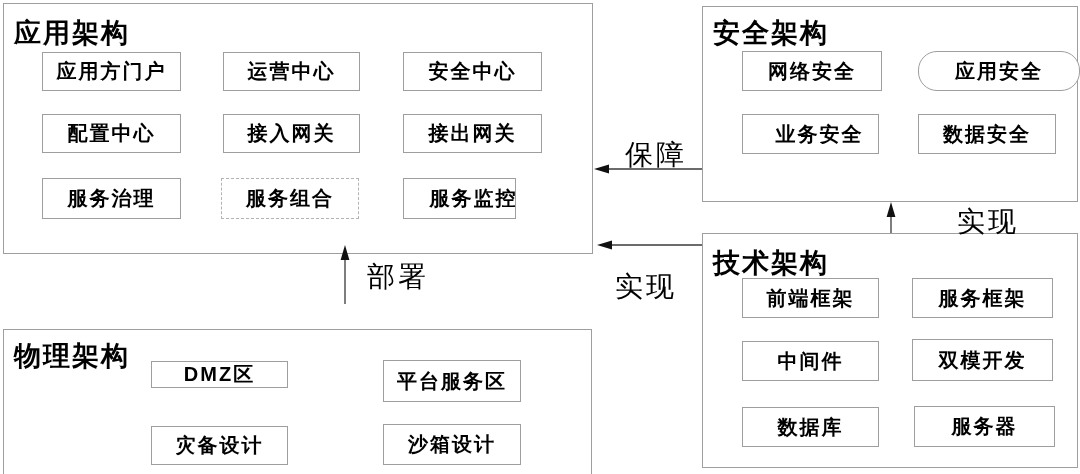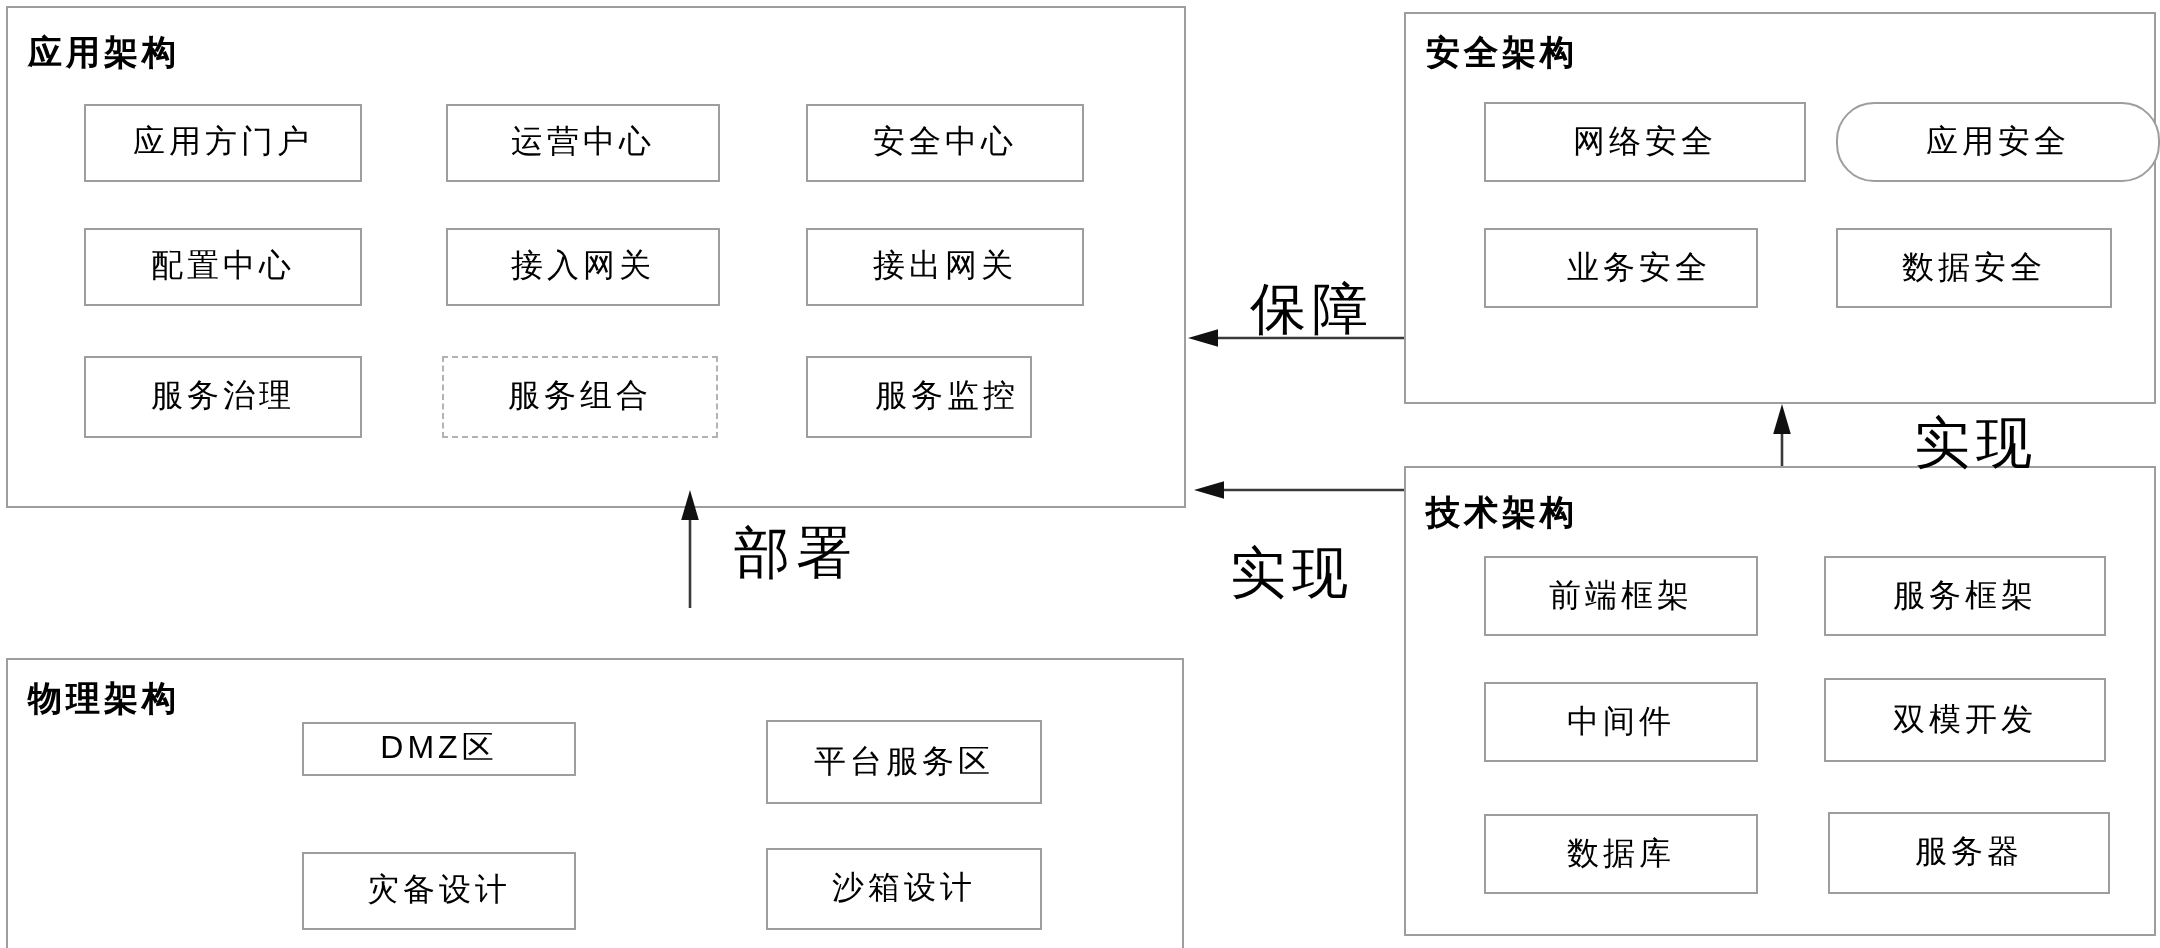--- a/index.html
+++ b/index.html
@@ -16,35 +16,35 @@
     position: absolute;
     border: 1px solid #9e9e9e;
     background: #ffffff;
     box-sizing: border-box;
   }
   .gtitle {
     position: absolute;
     left: 10px;
     top: 8px;
     margin: 0;
-    font-size: 17px;
+    font-size: 27px;
     font-weight: 600;
     letter-spacing: 2px;
     white-space: nowrap;
   }
   .cell {
     position: absolute;
     border: 1px solid #9e9e9e;
     background: #ffffff;
     box-sizing: border-box;
     display: flex;
     align-items: center;
     justify-content: center;
-    font-size: 16px;
-    font-weight: 400;
+    font-size: 20px;
+    font-weight: 700;
     letter-spacing: 2px;
     white-space: nowrap;
   }
   .cell.dashed {
     border: 1px dashed #b3b3b3;
   }
   .overlay {
     position: absolute;
     left: 0;
     top: 0;
@@ -79,21 +79,21 @@
     <div class="cell" style="left:38px;  top:110px; width:139px; height:39px;">配置中心</div>
     <div class="cell" style="left:219px; top:110px; width:137px; height:39px;">接入网关</div>
     <div class="cell" style="left:399px; top:110px; width:139px; height:39px;">接出网关</div>
     <div class="cell" style="left:38px;  top:174px; width:139px; height:41px;">服务治理</div>
     <div class="cell dashed" style="left:217px; top:174px; width:138px; height:41px;">服务组合</div>
     <div class="cell" style="left:399px; top:174px; width:113px; height:41px;padding-left:28px;">服务监控</div>
   </section>
 
   <section class="group" style="left:702px; top:6px; width:376px; height:196px;">
     <h2 class="gtitle">安全架构</h2>
-    <div class="cell" style="left:39px;  top:44px;  width:161px; height:40px;">网络安全</div>
+    <div class="cell" style="left:39px;  top:44px;  width:140px; height:40px;">网络安全</div>
     <div class="cell" style="left:215px; top:44px;  width:162px; height:40px;border-radius:19px;">应用安全</div>
     <div class="cell" style="left:39px;  top:107px; width:137px; height:40px;padding-left:18px;">业务安全</div>
     <div class="cell" style="left:215px; top:107px; width:138px; height:40px;">数据安全</div>
   </section>
 
   <section class="group" style="left:3px; top:305px; width:589px; height:158px;margin-top:24px;">
     <h2 class="gtitle">物理架构</h2>
     <div class="cell" style="left:147px; top:31px; width:137px; height:27px;">DMZ区</div>
     <div class="cell" style="left:379px; top:30px; width:138px; height:42px;">平台服务区</div>
     <div class="cell" style="left:147px; top:96px; width:137px; height:39px;">灾备设计</div>

